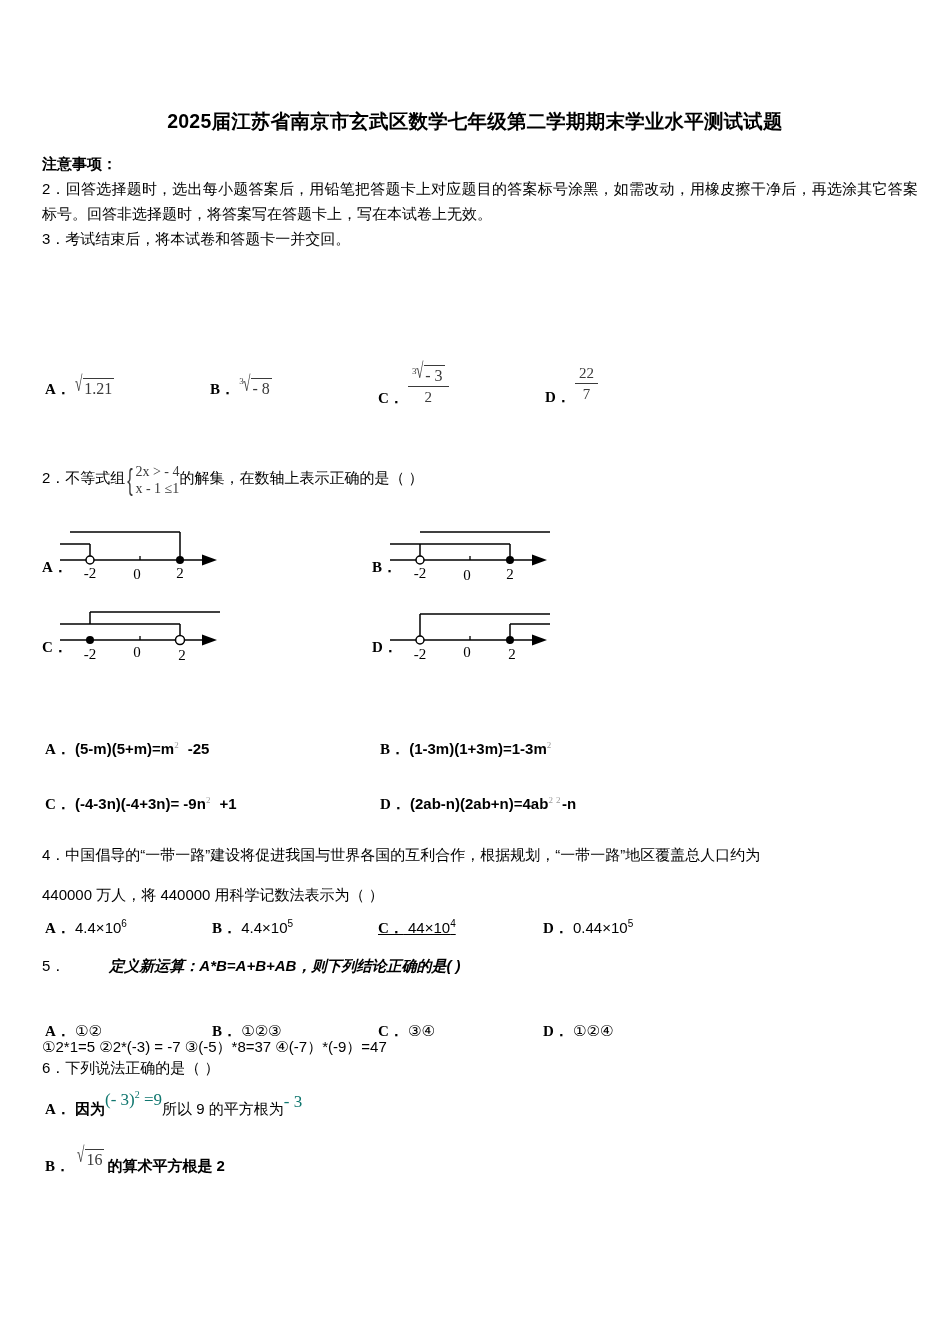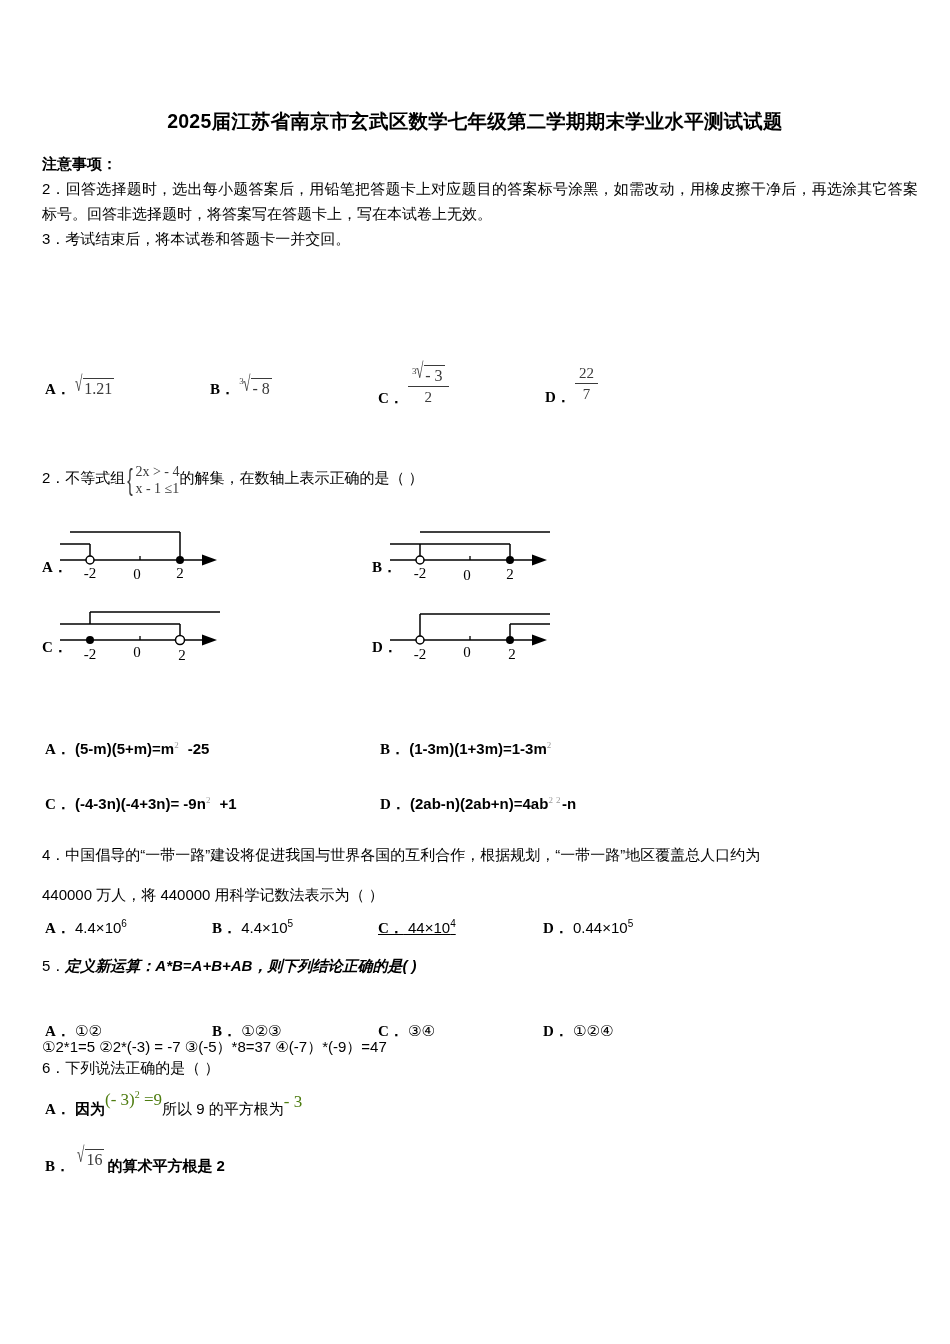--- a/index.html
+++ b/index.html
@@ -154,21 +154,21 @@
     font-family: "Liberation Sans", "DejaVu Sans", sans-serif;
     font-size: 15px;
     white-space: nowrap;
   }
   .raised {
     display: inline-block;
     position: relative;
     top: -9px;
     font-family: "Liberation Serif", "DejaVu Serif", serif;
     font-size: 17px;
-    color: #4d7c0f;
+    color: #0f766e;
   }
   .circnum {
     font-family: "Liberation Sans", "DejaVu Sans", sans-serif;
     font-size: 15px;
   }
 </style>
 </head>
 <body>
 
 <div class="page">
@@ -326,21 +326,21 @@
   <div class="opt" style="left:378px; top:918px;text-decoration:underline;">
     <span class="opt-label">C．</span>
     <span>44×10</span><sup style="font-size:10px;">4</sup>
   </div>
   <div class="opt" style="left:543px; top:918px;">
     <span class="opt-label">D．</span>
     <span>0.44×10</span><sup style="font-size:10px;">5</sup>
   </div>
 
   <div class="q-stem" style="left:42px; top:953px;">
-    <span>5．</span><span style="font-weight:bold; font-style:italic;">定义新运算：A*B=A+B+AB，则下列结论正确的是(    )</span>
+    <span>5．</span><span style="font-weight:bold; font-style:italic;margin-left:44px;">定义新运算：A*B=A+B+AB，则下列结论正确的是(    )</span>
   </div>
 
   <div class="q-stem circnum" style="left:42px; top:986px;margin-top:48px;">①2*1=5   ②2*(-3) = -7   ③(-5）*8=37   ④(-7）*(-9）=47</div>
 
   <div class="opt" style="left:45px; top:1022px;">
     <span class="opt-label">A．</span>
     <span class="circnum">①②</span>
   </div>
   <div class="opt" style="left:212px; top:1022px;">
     <span class="opt-label">B．</span>

